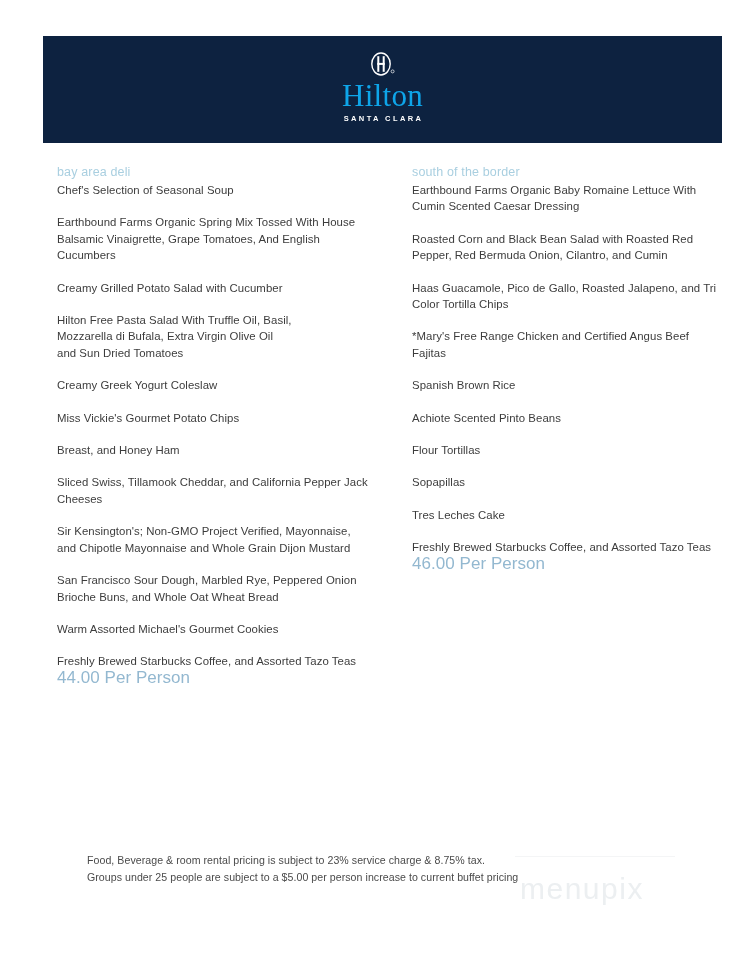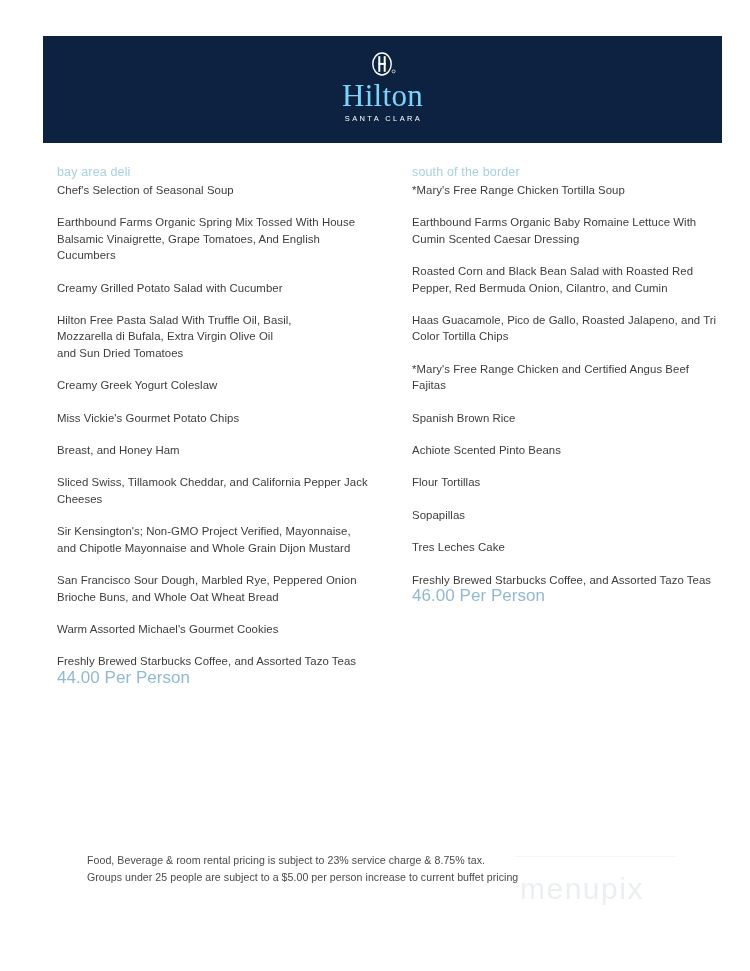--- a/index.html
+++ b/index.html
@@ -46,30 +46,30 @@
     width: 30px;
     height: 26px;
     position: relative;
   }
   .logo-emblem svg { display: block; }
   .logo-wordmark {
     font-family: "Liberation Serif", serif;
     font-size: 31px;
     line-height: 33px;
     letter-spacing: 0.3px;
-    color: #7dd3fc;
+    color: #0ea5e9;
     font-weight: 400;
   }
   .logo-sub {
     font-family: "Liberation Sans", sans-serif;
     font-size: 7.5px;
     letter-spacing: 2.4px;
     line-height: 12px;
     color: #ffffff;
-    font-weight: 400;
+    font-weight: 700;
     margin-top: 1px;
     padding-left: 2px;
   }
 
   
   .columns {
     position: absolute;
     left: 0;
     top: 152px;
     width: 750px;
@@ -210,23 +210,20 @@
             <span class="line">Freshly Brewed Starbucks Coffee, and Assorted Tazo Teas</span>
             <span class="price">44.00 Per Person</span>
           </div>
         </div>
     </div>
 
     <div class="column column-right">
       <div class="section-title">south of the border</div>
       <div class="items">
           <div class="menu-item">
-            <span class="line">*Mary's Free Range Chicken Tortilla Soup</span>
-          </div>
-          <div class="menu-item">
             <span class="line">Earthbound Farms Organic Baby Romaine Lettuce With</span>
             <span class="line">Cumin Scented Caesar Dressing</span>
           </div>
           <div class="menu-item">
             <span class="line">Roasted Corn and Black Bean Salad with Roasted Red</span>
             <span class="line">Pepper, Red Bermuda Onion, Cilantro, and Cumin</span>
           </div>
           <div class="menu-item">
             <span class="line">Haas Guacamole, Pico de Gallo, Roasted Jalapeno, and Tri</span>
             <span class="line">Color Tortilla Chips</span>

